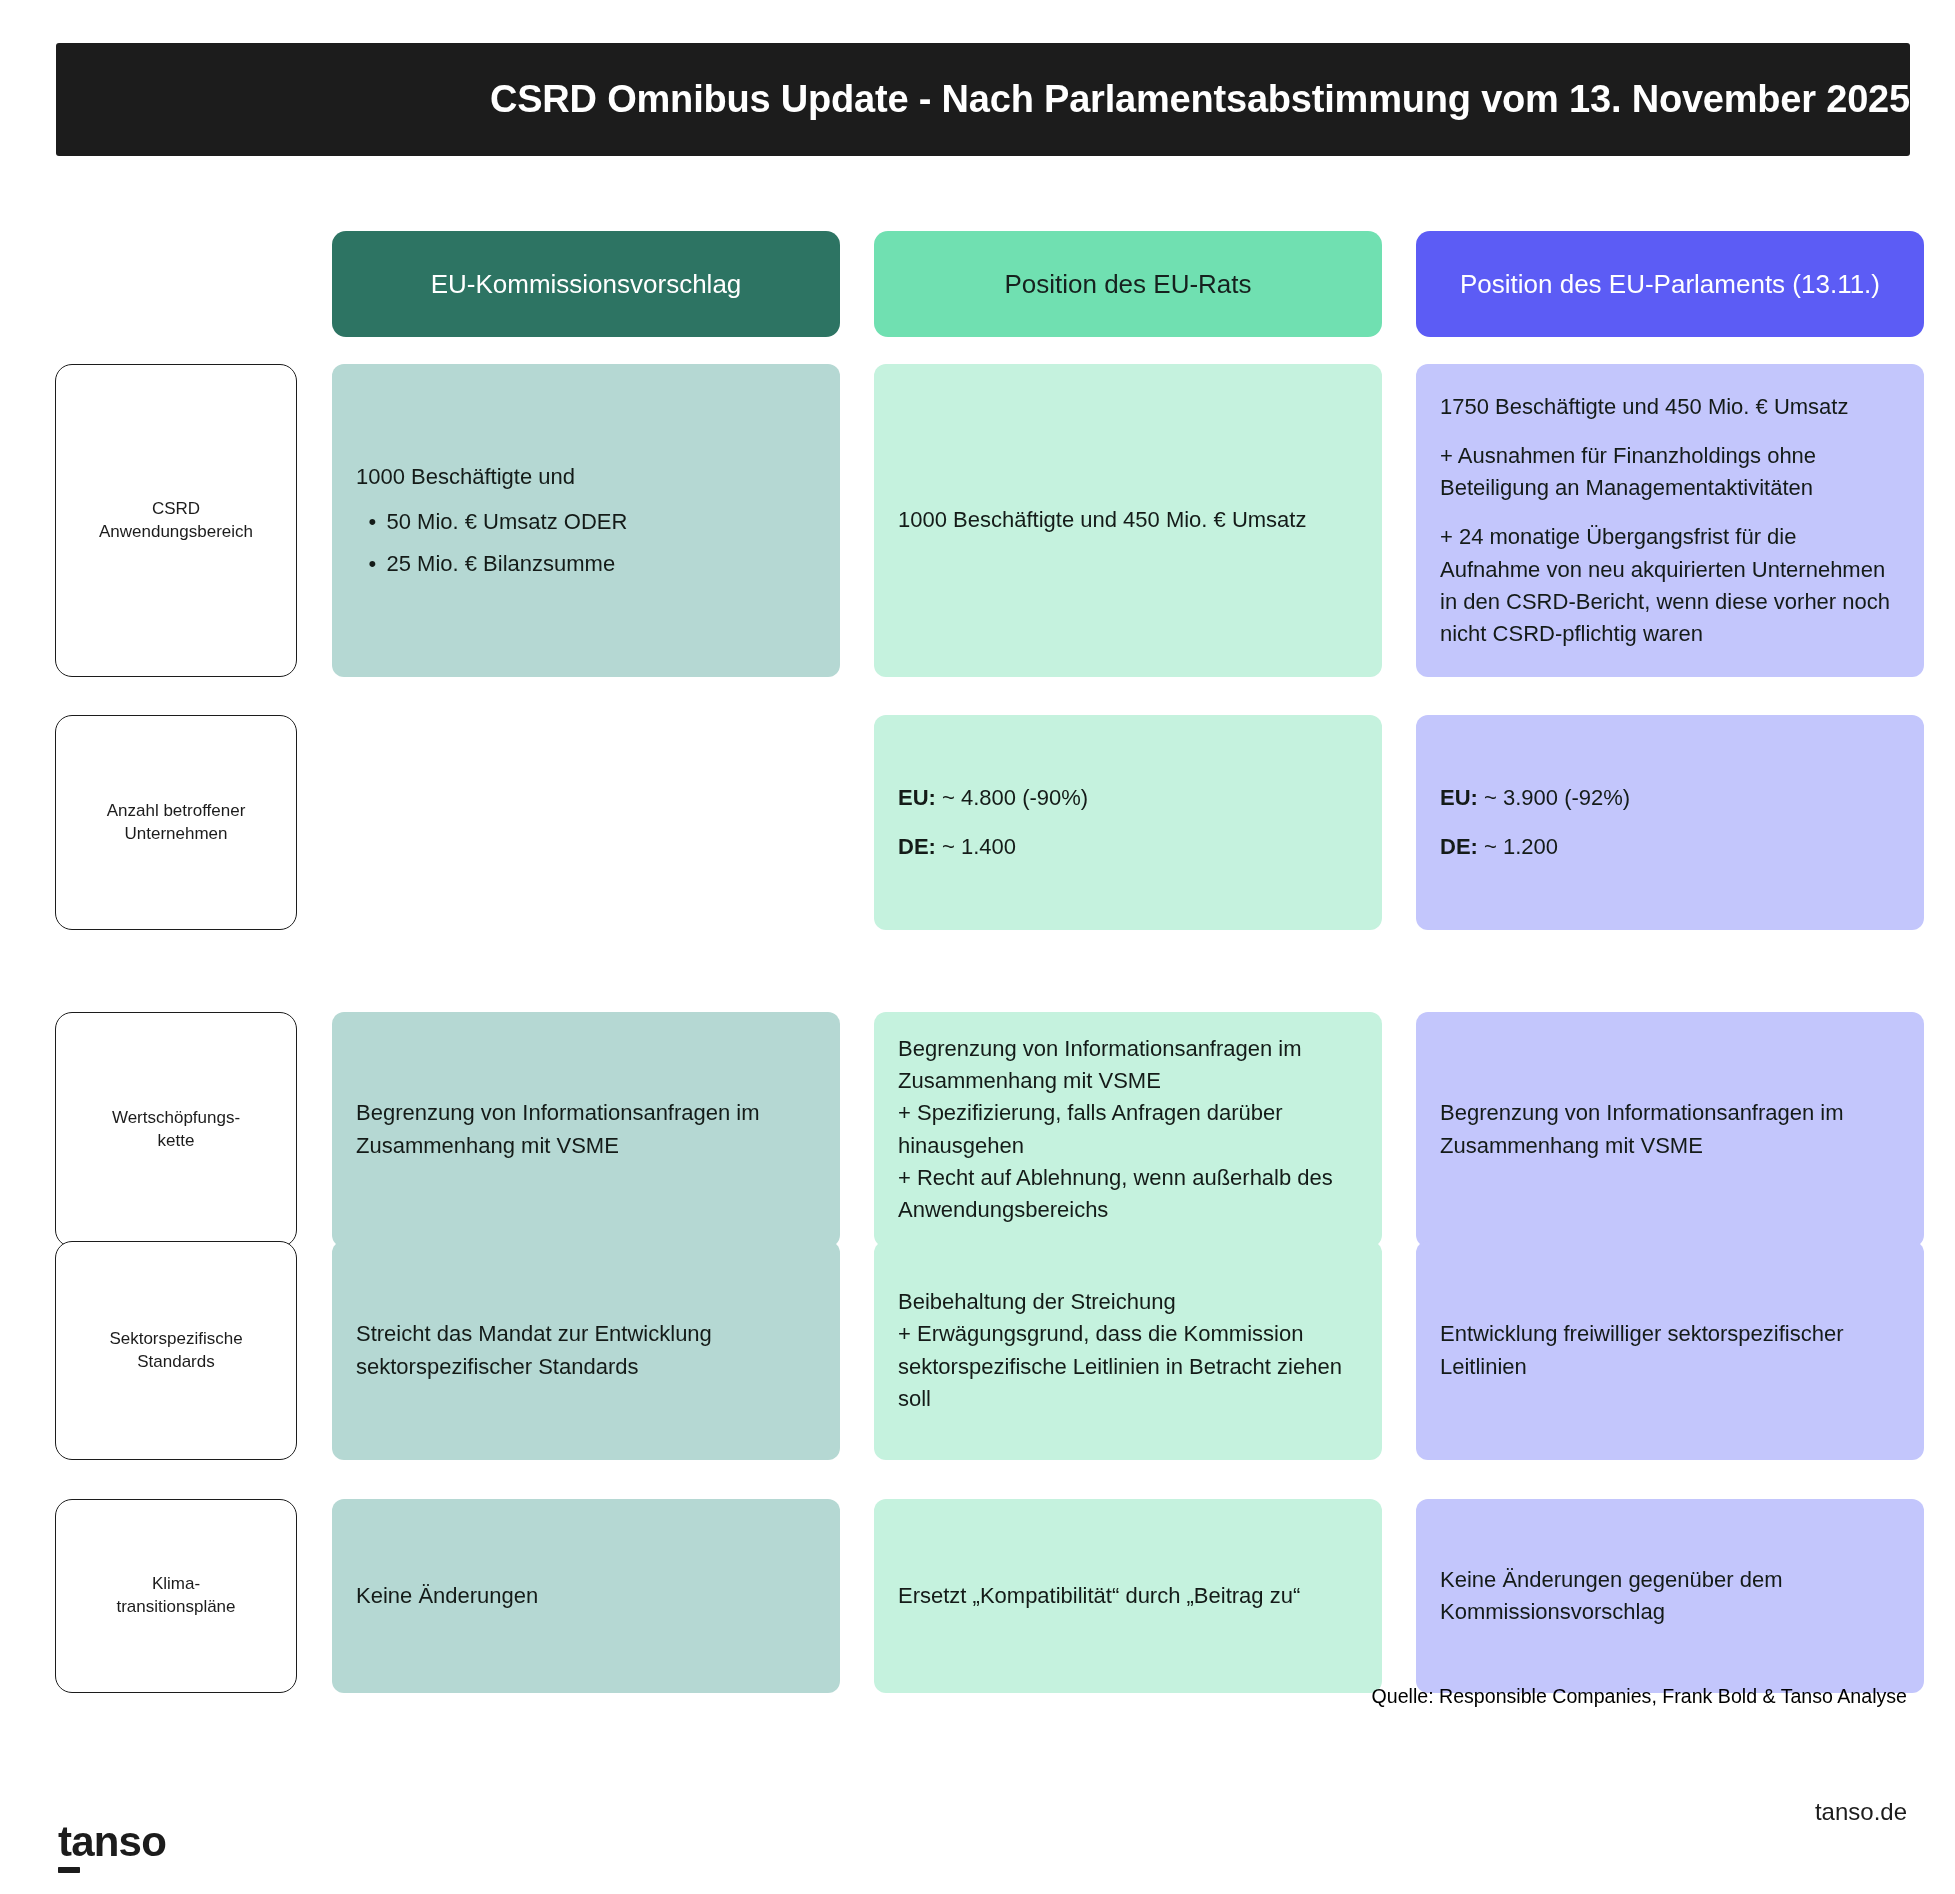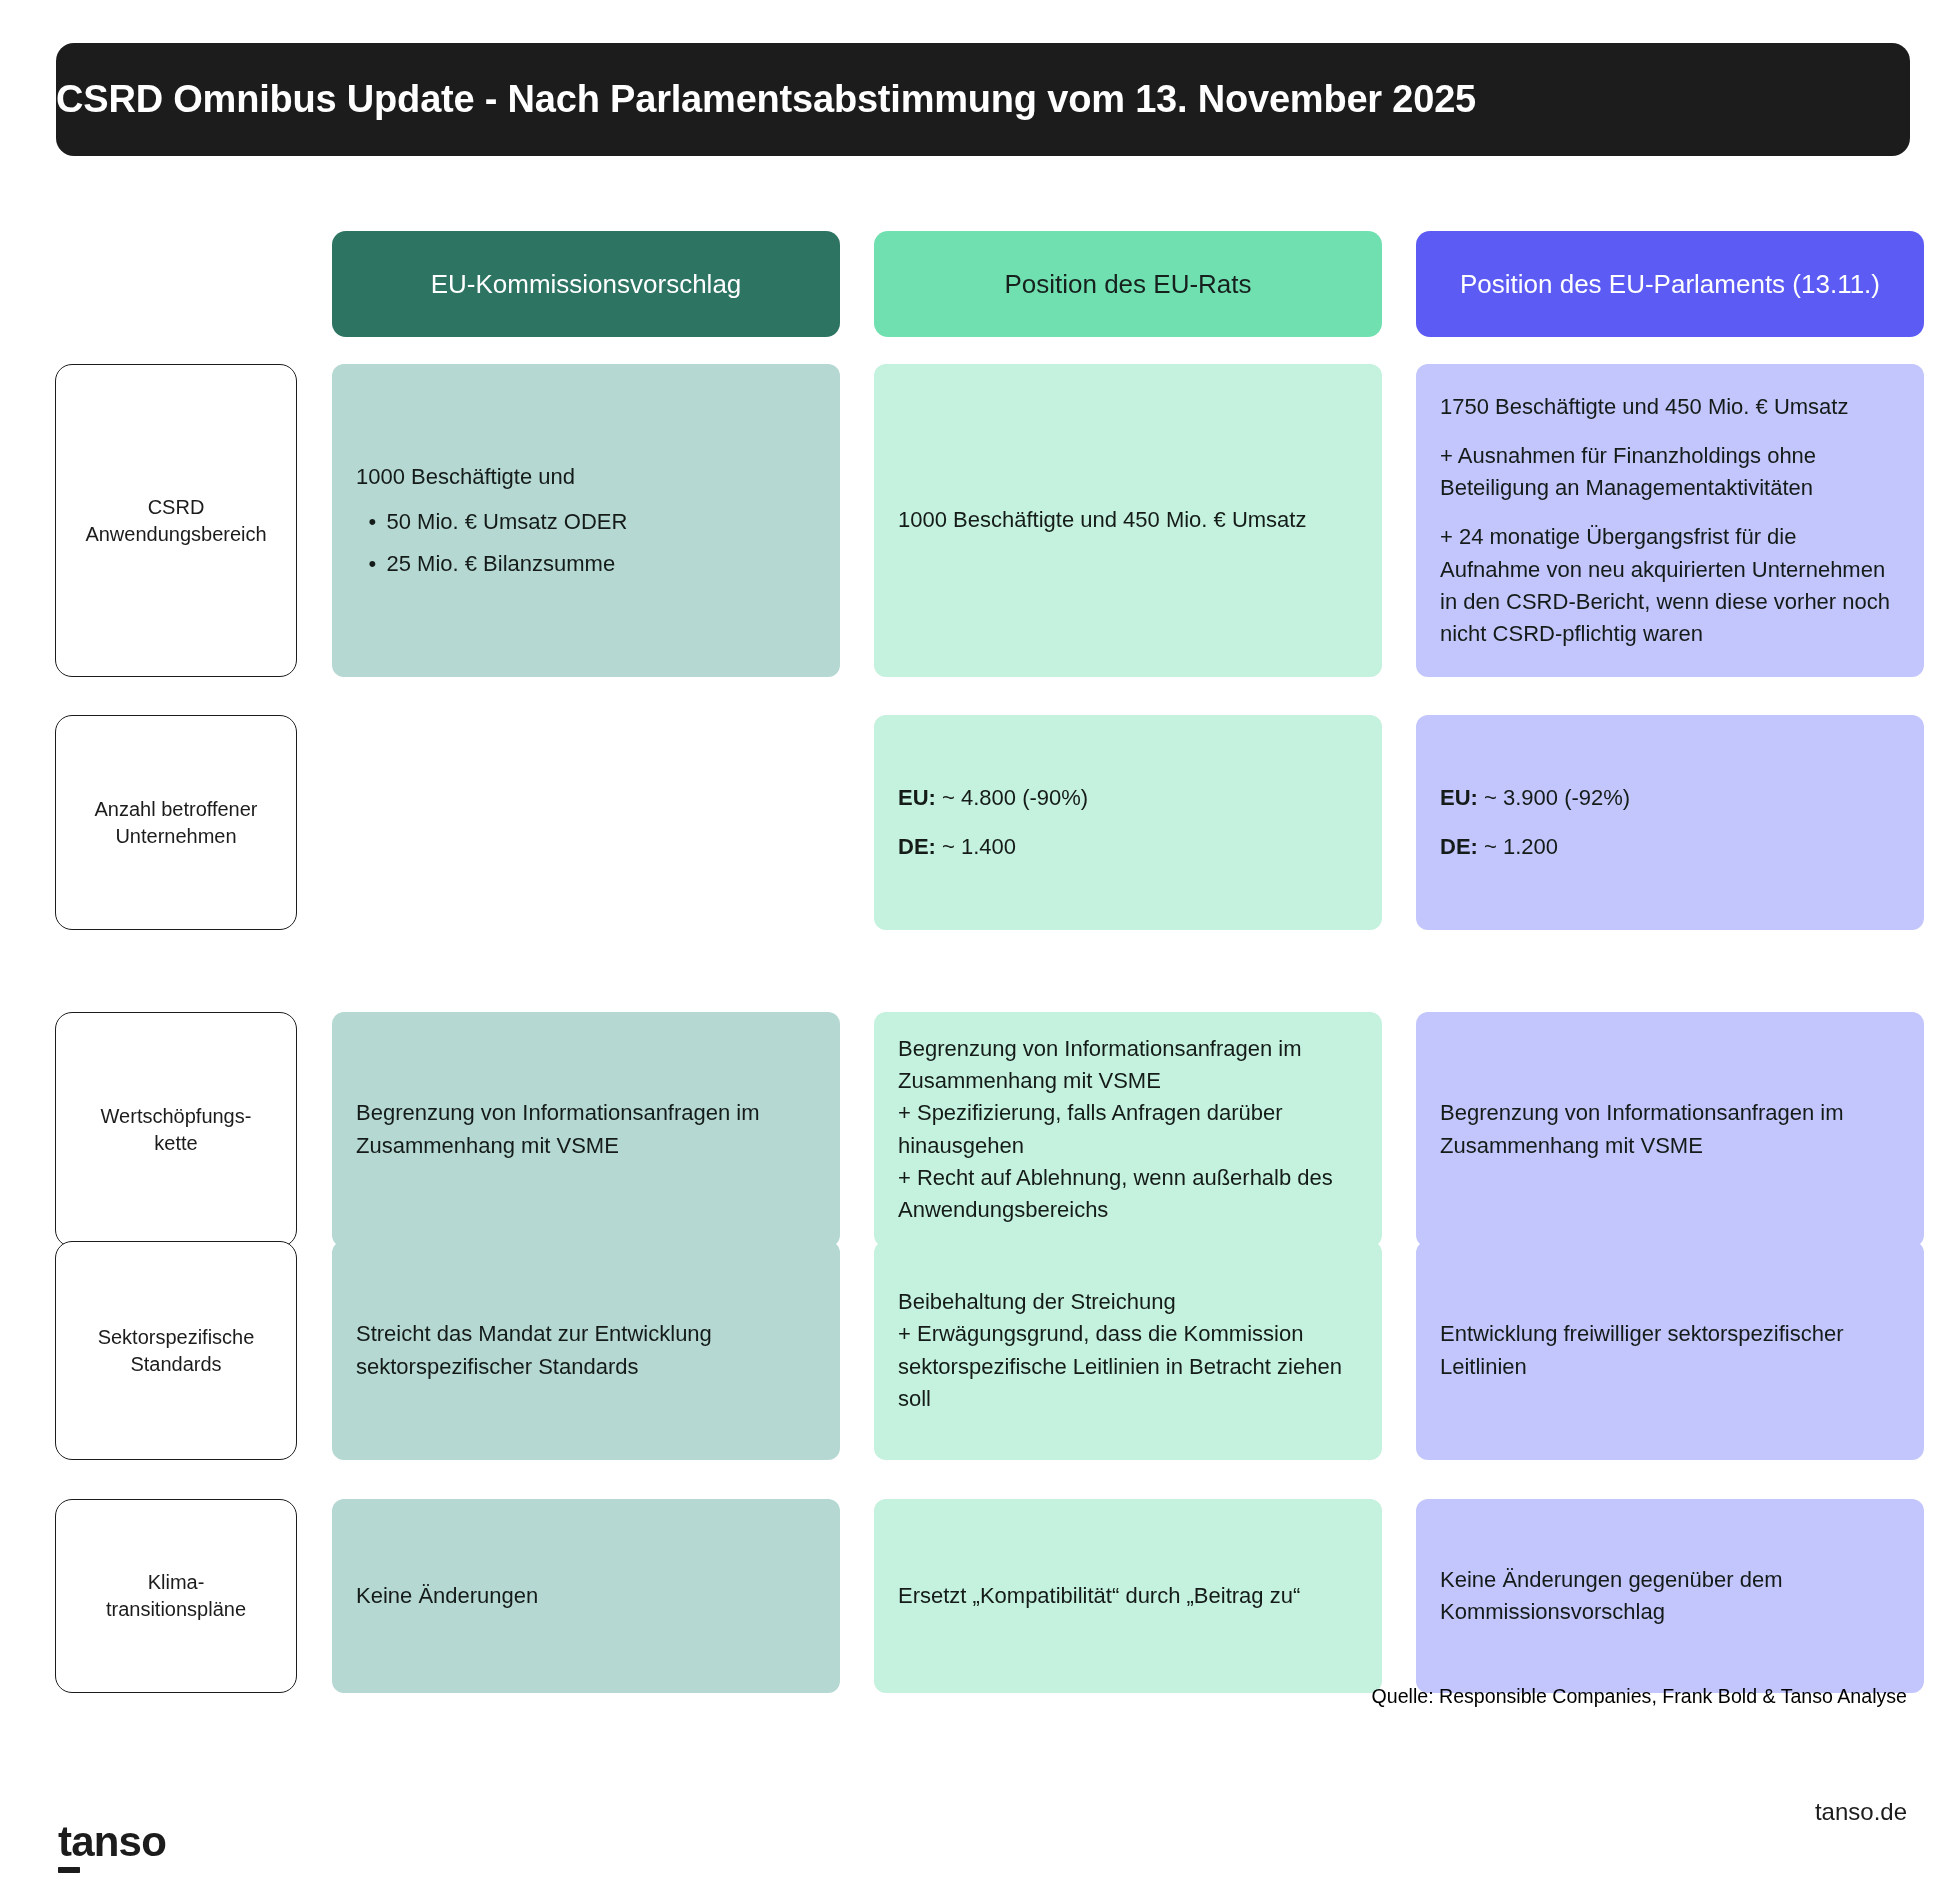--- a/index.html
+++ b/index.html
@@ -25,24 +25,24 @@
   }
 
   
   .title-bar {
     position: absolute;
     left: 56px;
     top: 43px;
     width: 1854px;
     height: 113px;
     background: #1c1c1c;
-    border-radius: 18px;
+    border-radius: 3px;
     display: flex;
     align-items: center;
-    justify-content: flex-start;
+    justify-content: flex-end;
   }
   .title-text {
     color: #ffffff;
     font-size: 38px;
     font-weight: bold;
     letter-spacing: -0.2px;
     text-align: center;
     line-height: 1.1;
   }
 
@@ -77,21 +77,21 @@
     position: absolute;
     left: 55px;
     width: 242px;
     background: #ffffff;
     border: 1.6px solid #1c1c1c;
     border-radius: 17px;
     display: flex;
     align-items: center;
     justify-content: center;
     text-align: center;
-    font-size: 20px;
+    font-size: 17px;
     color: #1c1c1c;
     line-height: 1.35;
     box-sizing: border-box;
     padding: 0 7px;
   }
 
   .cell {
     position: absolute;
     width: 508px;
     border-radius: 12px;

